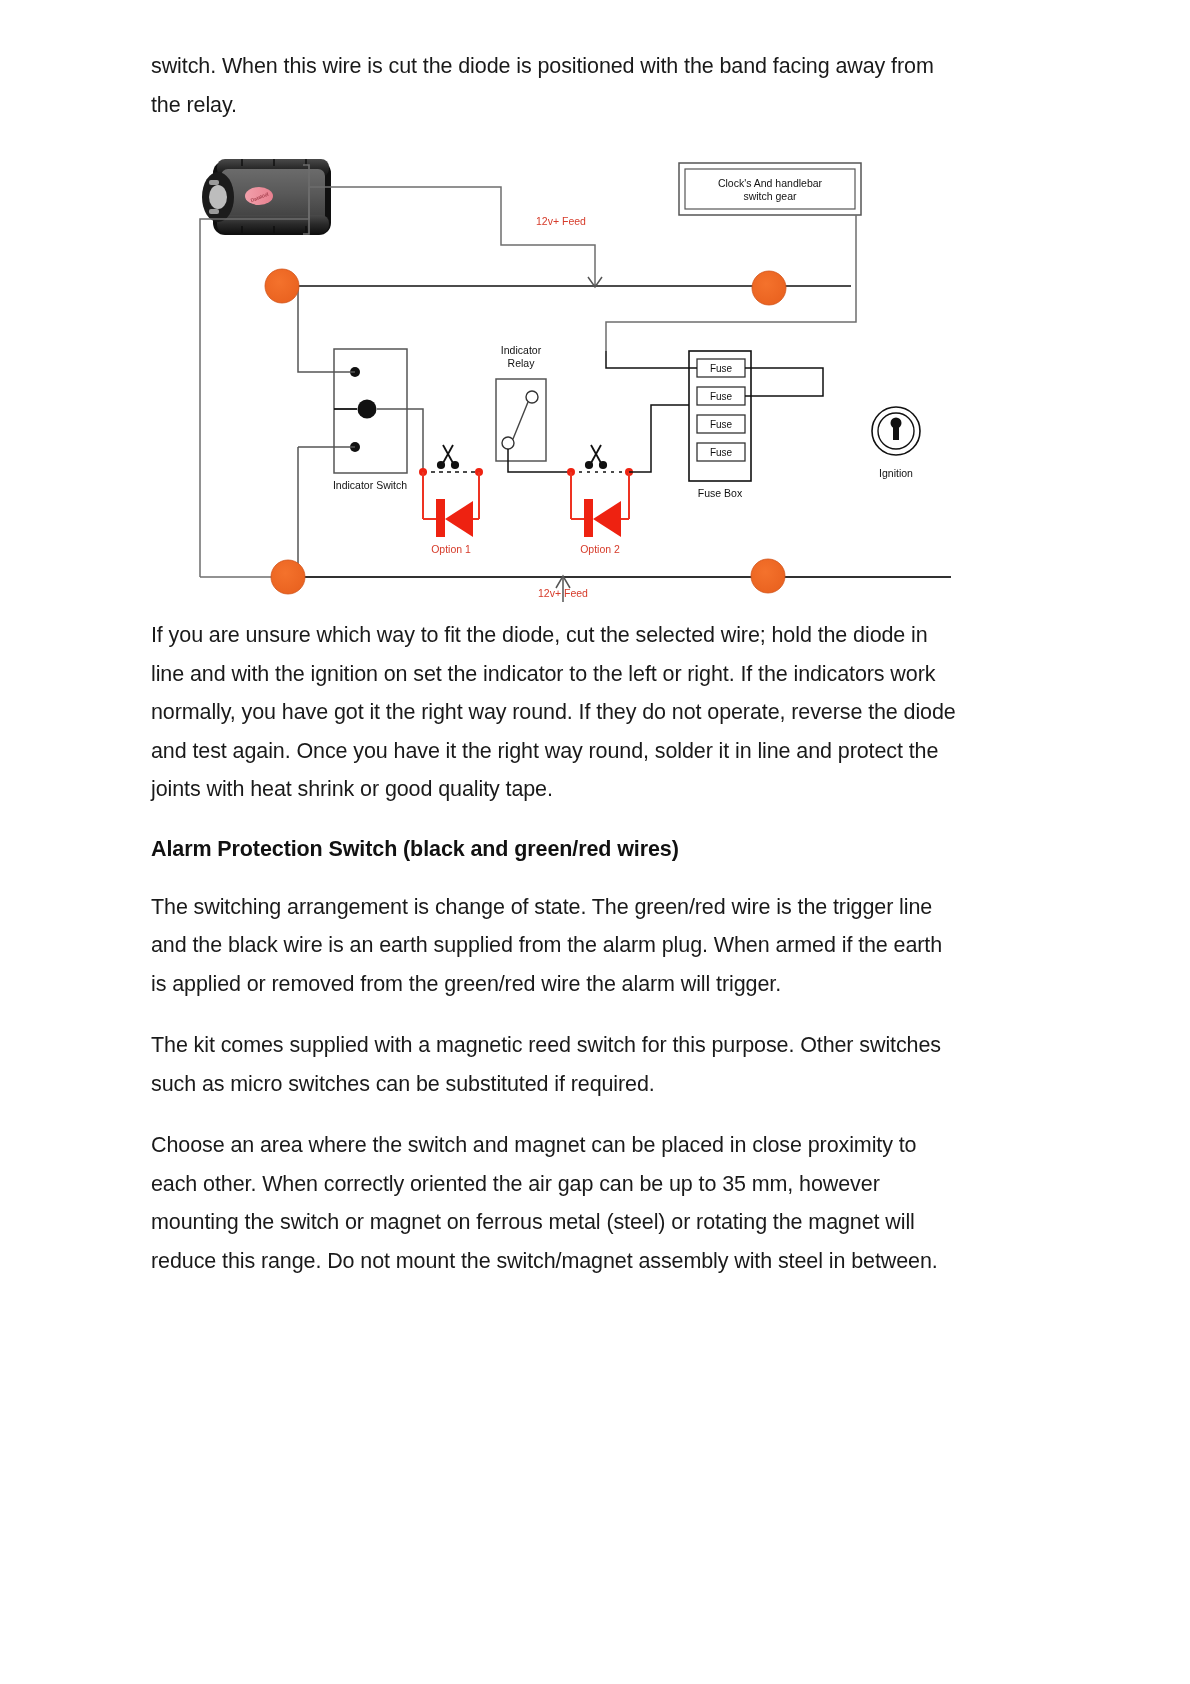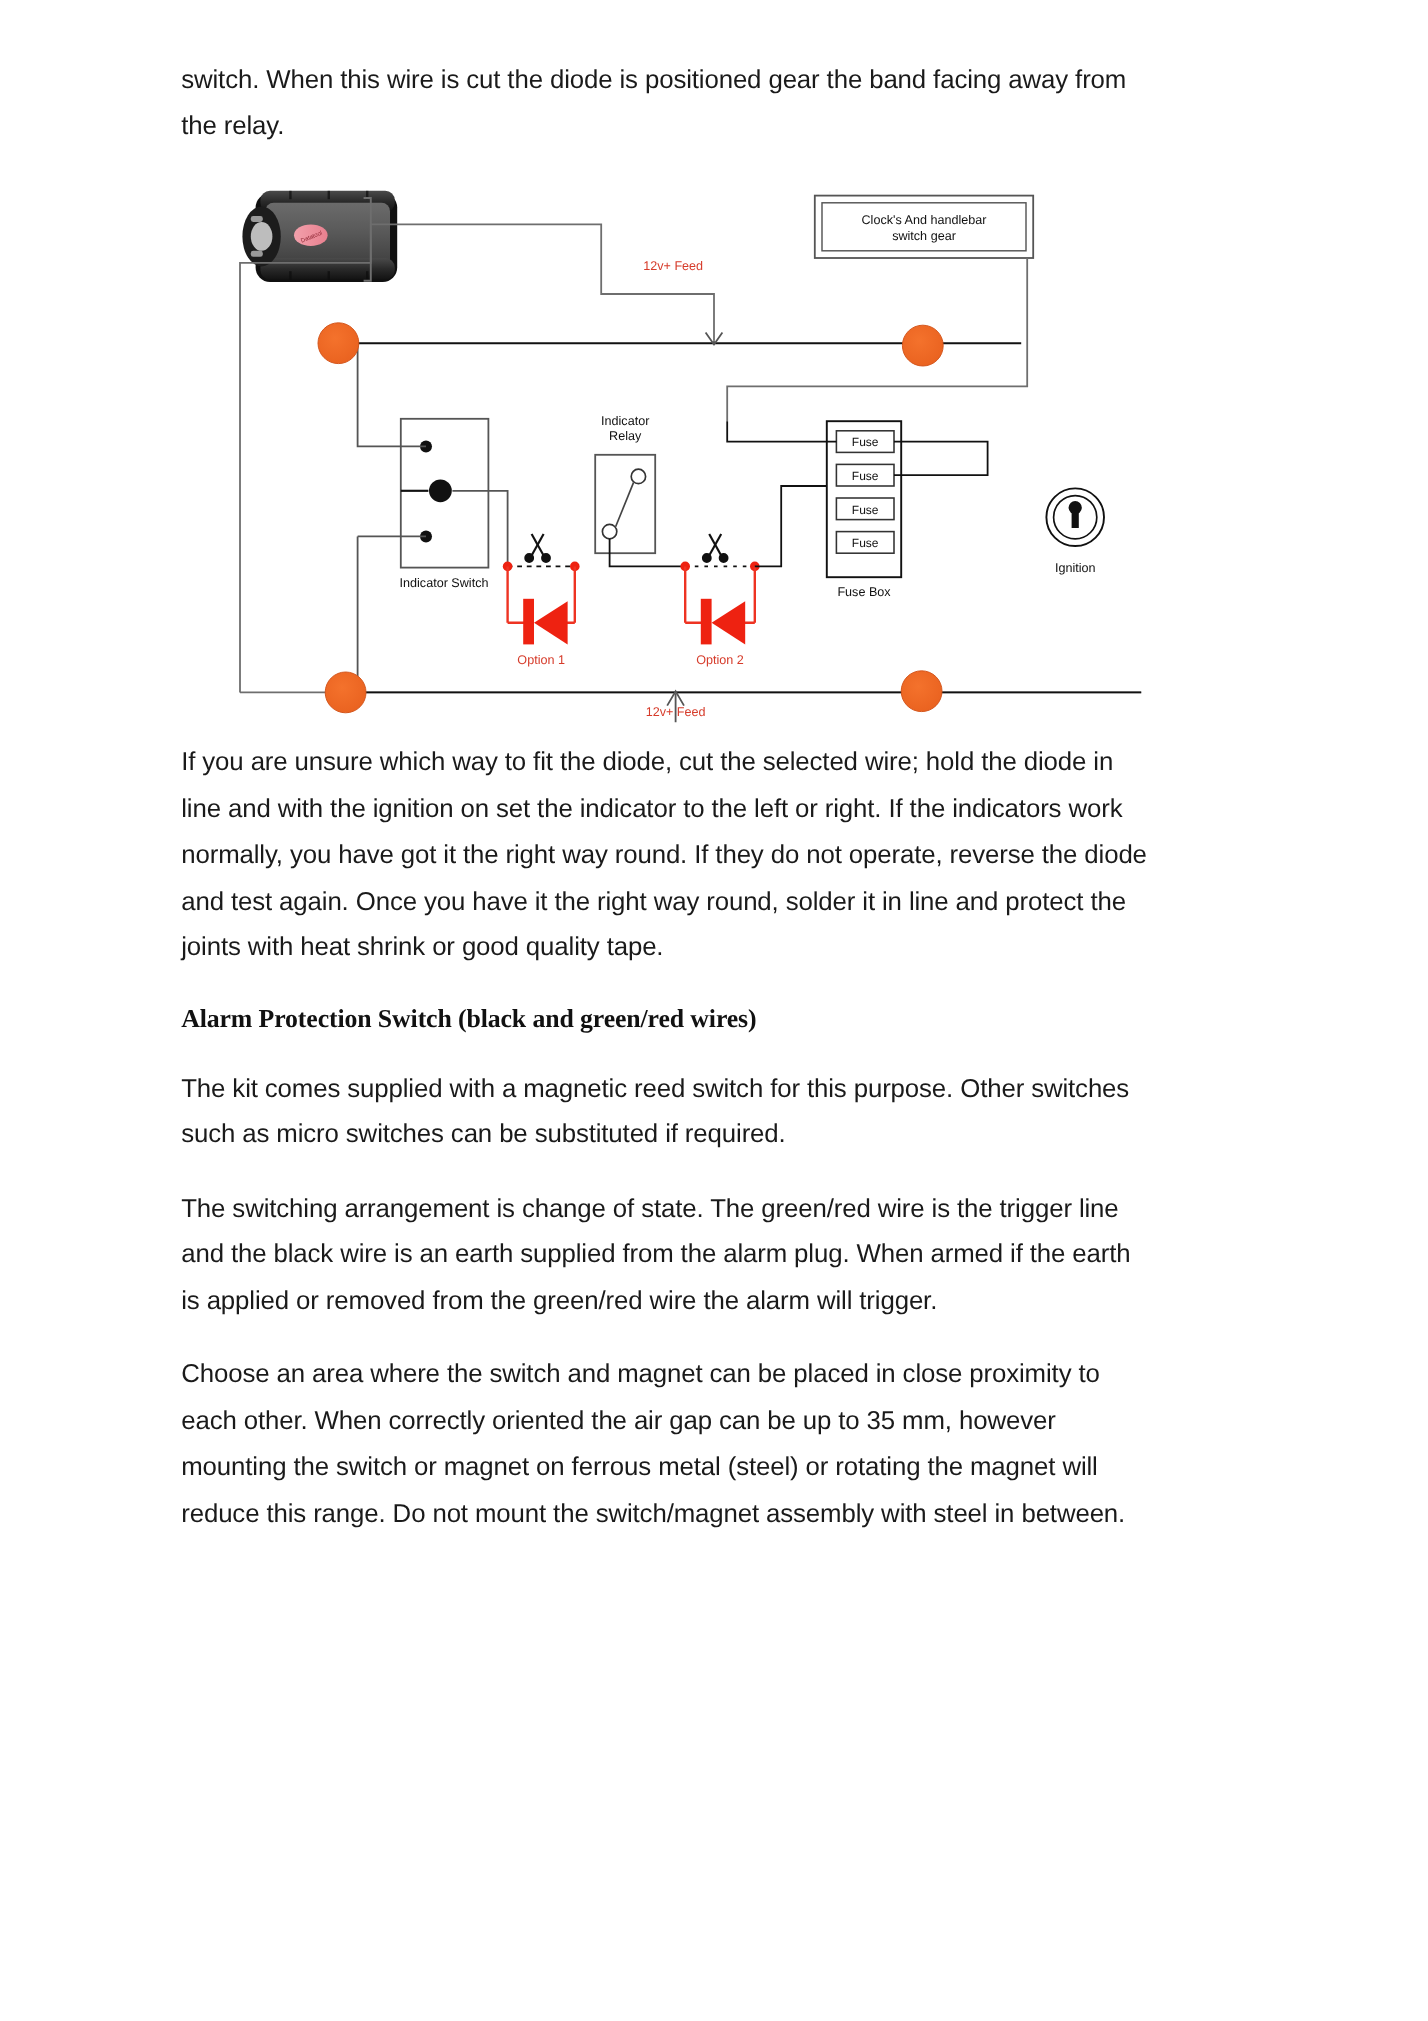--- a/index.html
+++ b/index.html
@@ -37,39 +37,38 @@
     letter-spacing: -0.1px;
     font-weight: 400;
   }
   h2.heading {
     font-size: 21.5px;
     line-height: 34px;
     font-weight: bold;
     margin: 0 0 22px 0;
     color: #111111;
     letter-spacing: -0.1px;
-    font-family: Liberation Serif, serif;
   }
 
   
   .diagram-wrap {
     position: relative;
     width: 812px;
     height: 455px;
     margin: 8px 0 14px 0;
   }
   .diagram-svg { display:block; width: 812px; height: 455px; }
 </style>
 </head>
 <body>
 
 <div class="page">
   <div class="content">
 
-    <p class="para">switch. When this wire is cut the diode is positioned gear the band facing away from the relay.</p>
+    <p class="para">switch. When this wire is cut the diode is positioned with the band facing away from the relay.</p>
 
     <div class="diagram-wrap">
       <svg class="diagram-svg" viewBox="0 0 812 455" xmlns="http://www.w3.org/2000/svg">
         <defs>
           <linearGradient id="ecuTop" x1="0" y1="0" x2="0" y2="1">
             <stop offset="0" stop-color="#4a4a4a"></stop>
             <stop offset="0.5" stop-color="#2a2a2a"></stop>
             <stop offset="1" stop-color="#121212"></stop>
           </linearGradient>
           <linearGradient id="ecuFace" x1="0" y1="0" x2="0" y2="1">
@@ -287,21 +286,21 @@
         <text x="745" y="330" font-family="Liberation Sans, sans-serif" font-size="10.5" fill="#111111" text-anchor="middle">Ignition</text>
 
         <text x="412" y="450" font-family="Liberation Sans, sans-serif" font-size="10.5" fill="#d63b2a" text-anchor="middle">12v+ Feed</text>
       </svg>
     </div>
 
     <p class="para">If you are unsure which way to fit the diode, cut the selected wire; hold the diode in line and with the ignition on set the indicator to the left or right. If the indicators work normally, you have got it the right way round. If they do not operate, reverse the diode and test again. Once you have it the right way round, solder it in line and protect the joints with heat shrink or good quality tape.</p>
 
     <h2 class="heading">Alarm Protection Switch (black and green/red wires)</h2>
 
+    <p class="para">The switching arrangement is change of state. The green/red wire is the trigger line and the black wire is an earth supplied from the alarm plug. When armed if the earth is applied or removed from the green/red wire the alarm will trigger.</p>
+
     <p class="para">The kit comes supplied with a magnetic reed switch for this purpose. Other switches such as micro switches can be substituted if required.</p>
-
-    <p class="para">The switching arrangement is change of state. The green/red wire is the trigger line and the black wire is an earth supplied from the alarm plug. When armed if the earth is applied or removed from the green/red wire the alarm will trigger.</p>
 
 
     <p class="para">Choose an area where the switch and magnet can be placed in close proximity to each other. When correctly oriented the air gap can be up to 35 mm, however mounting the switch or magnet on ferrous metal (steel) or rotating the magnet will reduce this range. Do not mount the switch/magnet assembly with steel in between.</p>
 
   </div>
 </div>
 
 </body></html>

